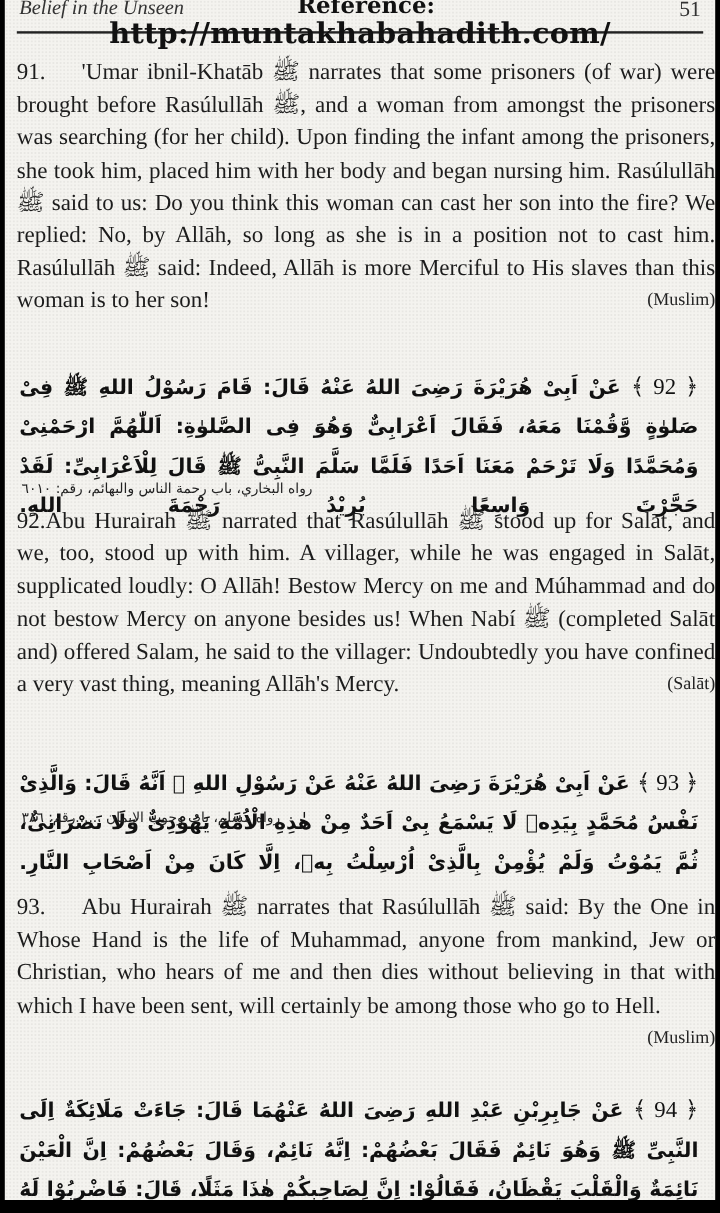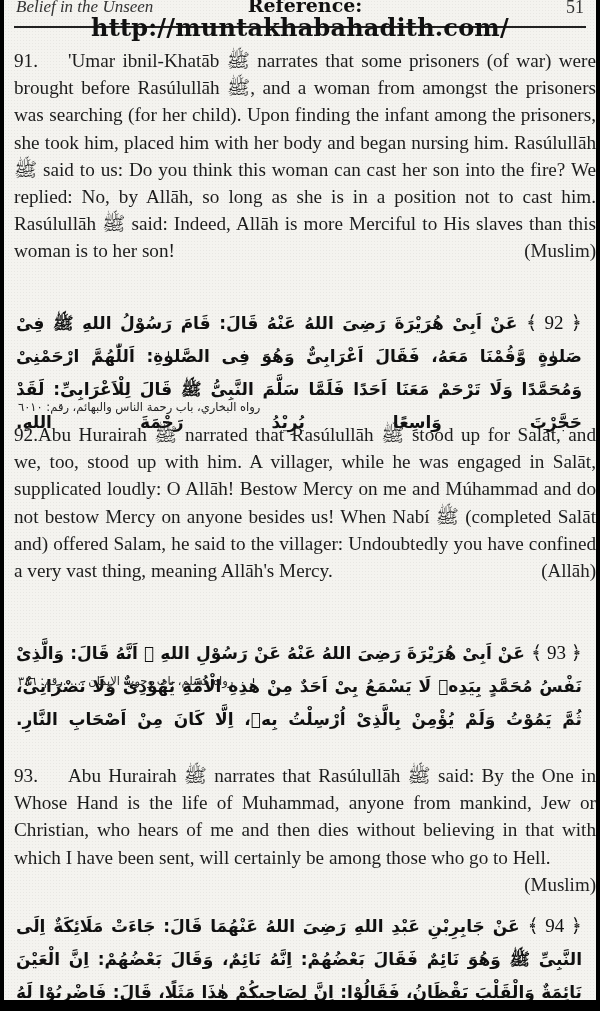--- a/index.html
+++ b/index.html
@@ -22,21 +22,21 @@
     .watermark { position: absolute; left: 0; right: 0; top: -4px; text-align: center; font-family: "DejaVu Serif", serif; font-weight: bold; color: #111; line-height: 1; }
     .wm-label { font-size: 19px; display: block; margin-left: 10px; }
     .wm-url { font-size: 24px; display: block; margin-top: 1px; letter-spacing: 0.2px; }
 
     .en {
       position: absolute; left: 10px; right: 0;
       font-size: 19.2px; line-height: 27.2px; text-align: justify; color: #1c1c1c;
     }
     .en .num { display: inline-block; width: 54px; }
     .en .num.tight { width: auto; }
-    .cite { float: right; font-size: 19px; color: #222; }
+    .cite { float: right; font-size: 15px; color: #222; }
     .en p::after { content: ""; display: block; clear: both; }
 
     .ar {
       position: absolute; left: 12px; right: 14px;
       direction: rtl; text-align: justify; text-align-last: justify;
       font-family: "DejaVu Sans", sans-serif; font-size: 17px; line-height: 33px; color: #111;
       font-weight: bold;
       margin-top: 16px;
     }
     .ar .hnum { font-family: "Liberation Serif", serif; font-weight: normal; font-size: 19px; }
@@ -70,31 +70,31 @@
 
   <div class="ar" style="top:290px;">
     <span class="hnum">﴿ 92 ﴾</span>
     <span>عَنْ اَبِىْ هُرَيْرَةَ رَضِىَ اللهُ عَنْهُ قَالَ: قَامَ رَسُوْلُ اللهِ ﷺ فِىْ صَلوٰةٍ وَّقُمْنَا مَعَهُ، فَقَالَ اَعْرَابِىٌّ وَهُوَ فِى الصَّلوٰةِ: اَللّٰهُمَّ ارْحَمْنِىْ وَمُحَمَّدًا وَلَا تَرْحَمْ مَعَنَا اَحَدًا فَلَمَّا سَلَّمَ النَّبِىُّ ﷺ قَالَ لِلْاَعْرَابِىِّ: لَقَدْ حَجَّرْتَ وَاسِعًا يُرِيْدُ رَحْمَةَ اللهِ.</span>
   </div>
   <div class="ar-src" style="left:14px; top:400px;">رواه البخاري، باب رحمة الناس والبهائم، رقم: ٦٠١٠</div>
 
   <div class="en" style="top:421px;">
     <p>
       <span class="num tight">92.</span><span>Abu Hurairah ﷺ narrated that Rasúlullāh ﷺ stood up for Salāt, and we, too, stood up with him. A villager, while he was engaged in Salāt, supplicated loudly: O Allāh! Bestow Mercy on me and Múhammad and do not bestow Mercy on anyone besides us! When Nabí ﷺ (completed Salāt and) offered Salam, he said to the villager: Undoubtedly you have confined a very vast thing, meaning Allāh's Mercy.</span>
-      <span class="cite">(Allāh)</span>
+      <span class="cite">(Salāt)</span>
     </p>
   </div>
 
   <div class="ar" style="top:620px;">
     <span class="hnum">﴿ 93 ﴾</span>
     <span>عَنْ اَبِىْ هُرَيْرَةَ رَضِىَ اللهُ عَنْهُ عَنْ رَسُوْلِ اللهِ ﷺ اَنَّهُ قَالَ: وَالَّذِىْ نَفْسُ مُحَمَّدٍ بِيَدِهٖ لَا يَسْمَعُ بِىْ اَحَدٌ مِنْ هٰذِهِ الْاُمَّةِ يَهُوْدِىٌّ وَلَا نَصْرَانِىٌّ، ثُمَّ يَمُوْتُ وَلَمْ يُؤْمِنْ بِالَّذِىْ اُرْسِلْتُ بِهٖ، اِلَّا كَانَ مِنْ اَصْحَابِ النَّارِ.</span>
   </div>
   <div class="ar-src" style="left:14px; top:674px;">رواه مسلم، باب وجوب الإيمان ......رقم: ٣٨٦</div>
 
-  <div class="en" style="top:743px;margin-top:19px;">
+  <div class="en" style="top:743px;">
     <p>
       <span class="num">93.</span><span>Abu Hurairah ﷺ narrates that Rasúlullāh ﷺ said: By the One in Whose Hand is the life of Muhammad, anyone from mankind, Jew or Christian, who hears of me and then dies without believing in that with which I have been sent, will certainly be among those who go to Hell.</span>
       <span class="cite">(Muslim)</span>
     </p>
   </div>
 
   <div class="ar" style="top:893px;">
     <span class="hnum">﴿ 94 ﴾</span>
     <span>عَنْ جَابِرِبْنِ عَبْدِ اللهِ رَضِىَ اللهُ عَنْهُمَا قَالَ: جَاءَتْ مَلَائِكَةٌ اِلَى النَّبِىِّ ﷺ وَهُوَ نَائِمٌ فَقَالَ بَعْضُهُمْ: اِنَّهُ نَائِمٌ، وَقَالَ بَعْضُهُمْ: اِنَّ الْعَيْنَ نَائِمَةٌ وَالْقَلْبَ يَقْظَانُ، فَقَالُوْا: اِنَّ لِصَاحِبِكُمْ هٰذَا مَثَلًا، قَالَ: فَاضْرِبُوْا لَهُ مَثَلًا، فَقَالَ بَعْضُهُمْ: اِنَّهُ نَائِمٌ، وَقَالَ بَعْضُهُمْ: اِنَّ</span>
   </div>

